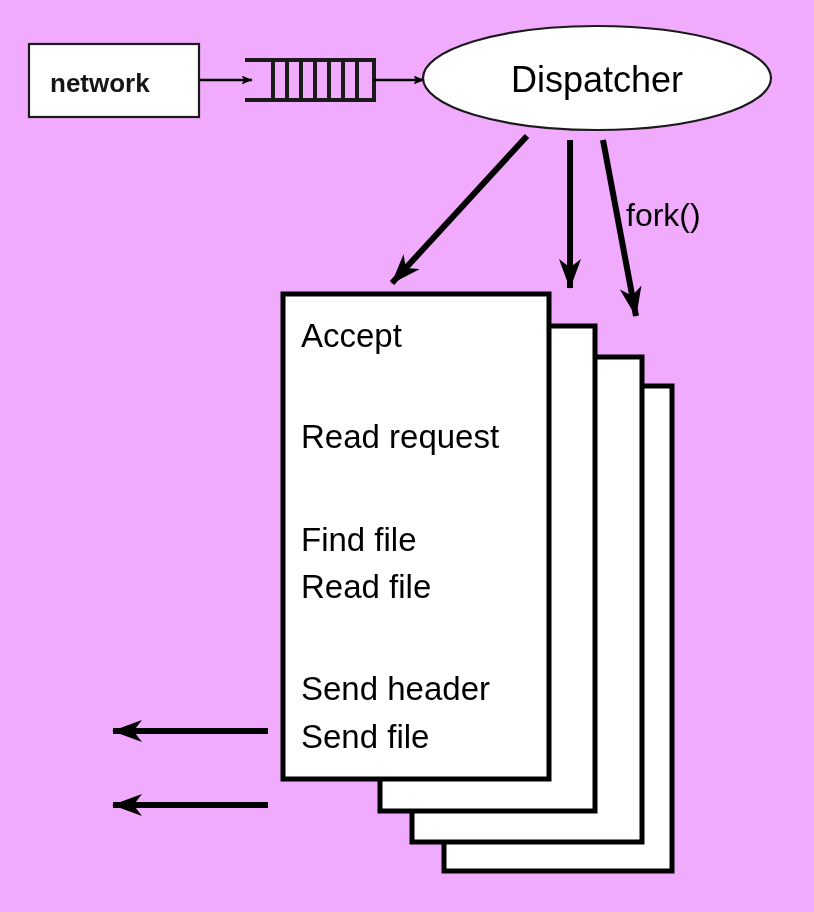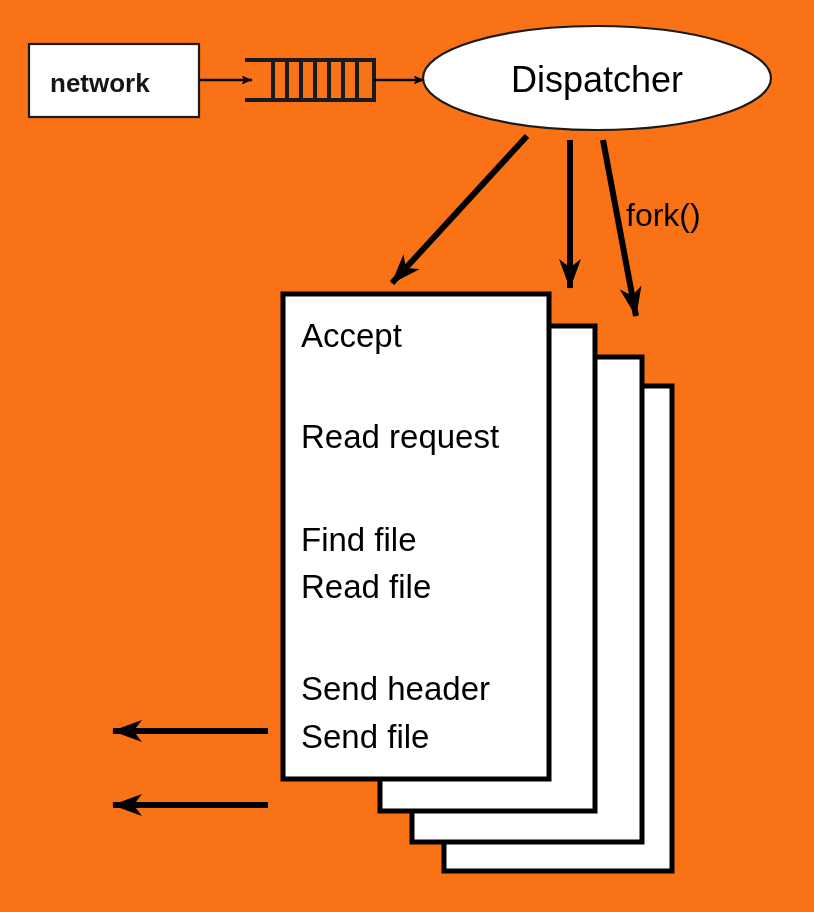--- a/index.html
+++ b/index.html
@@ -8,21 +8,21 @@
     padding: 0;
     background: #ffffff;
   }
   body {
     font-family: "Liberation Sans", sans-serif;
   }
   #canvas {
     position: relative;
     width: 814px;
     height: 912px;
-    background: #f97316;
+    background: #f0abfc;
     overflow: hidden;
   }
   #canvas svg {
     position: absolute;
     top: 0;
     left: 0;
     width: 814px;
     height: 912px;
   }
   .diagram-text {

